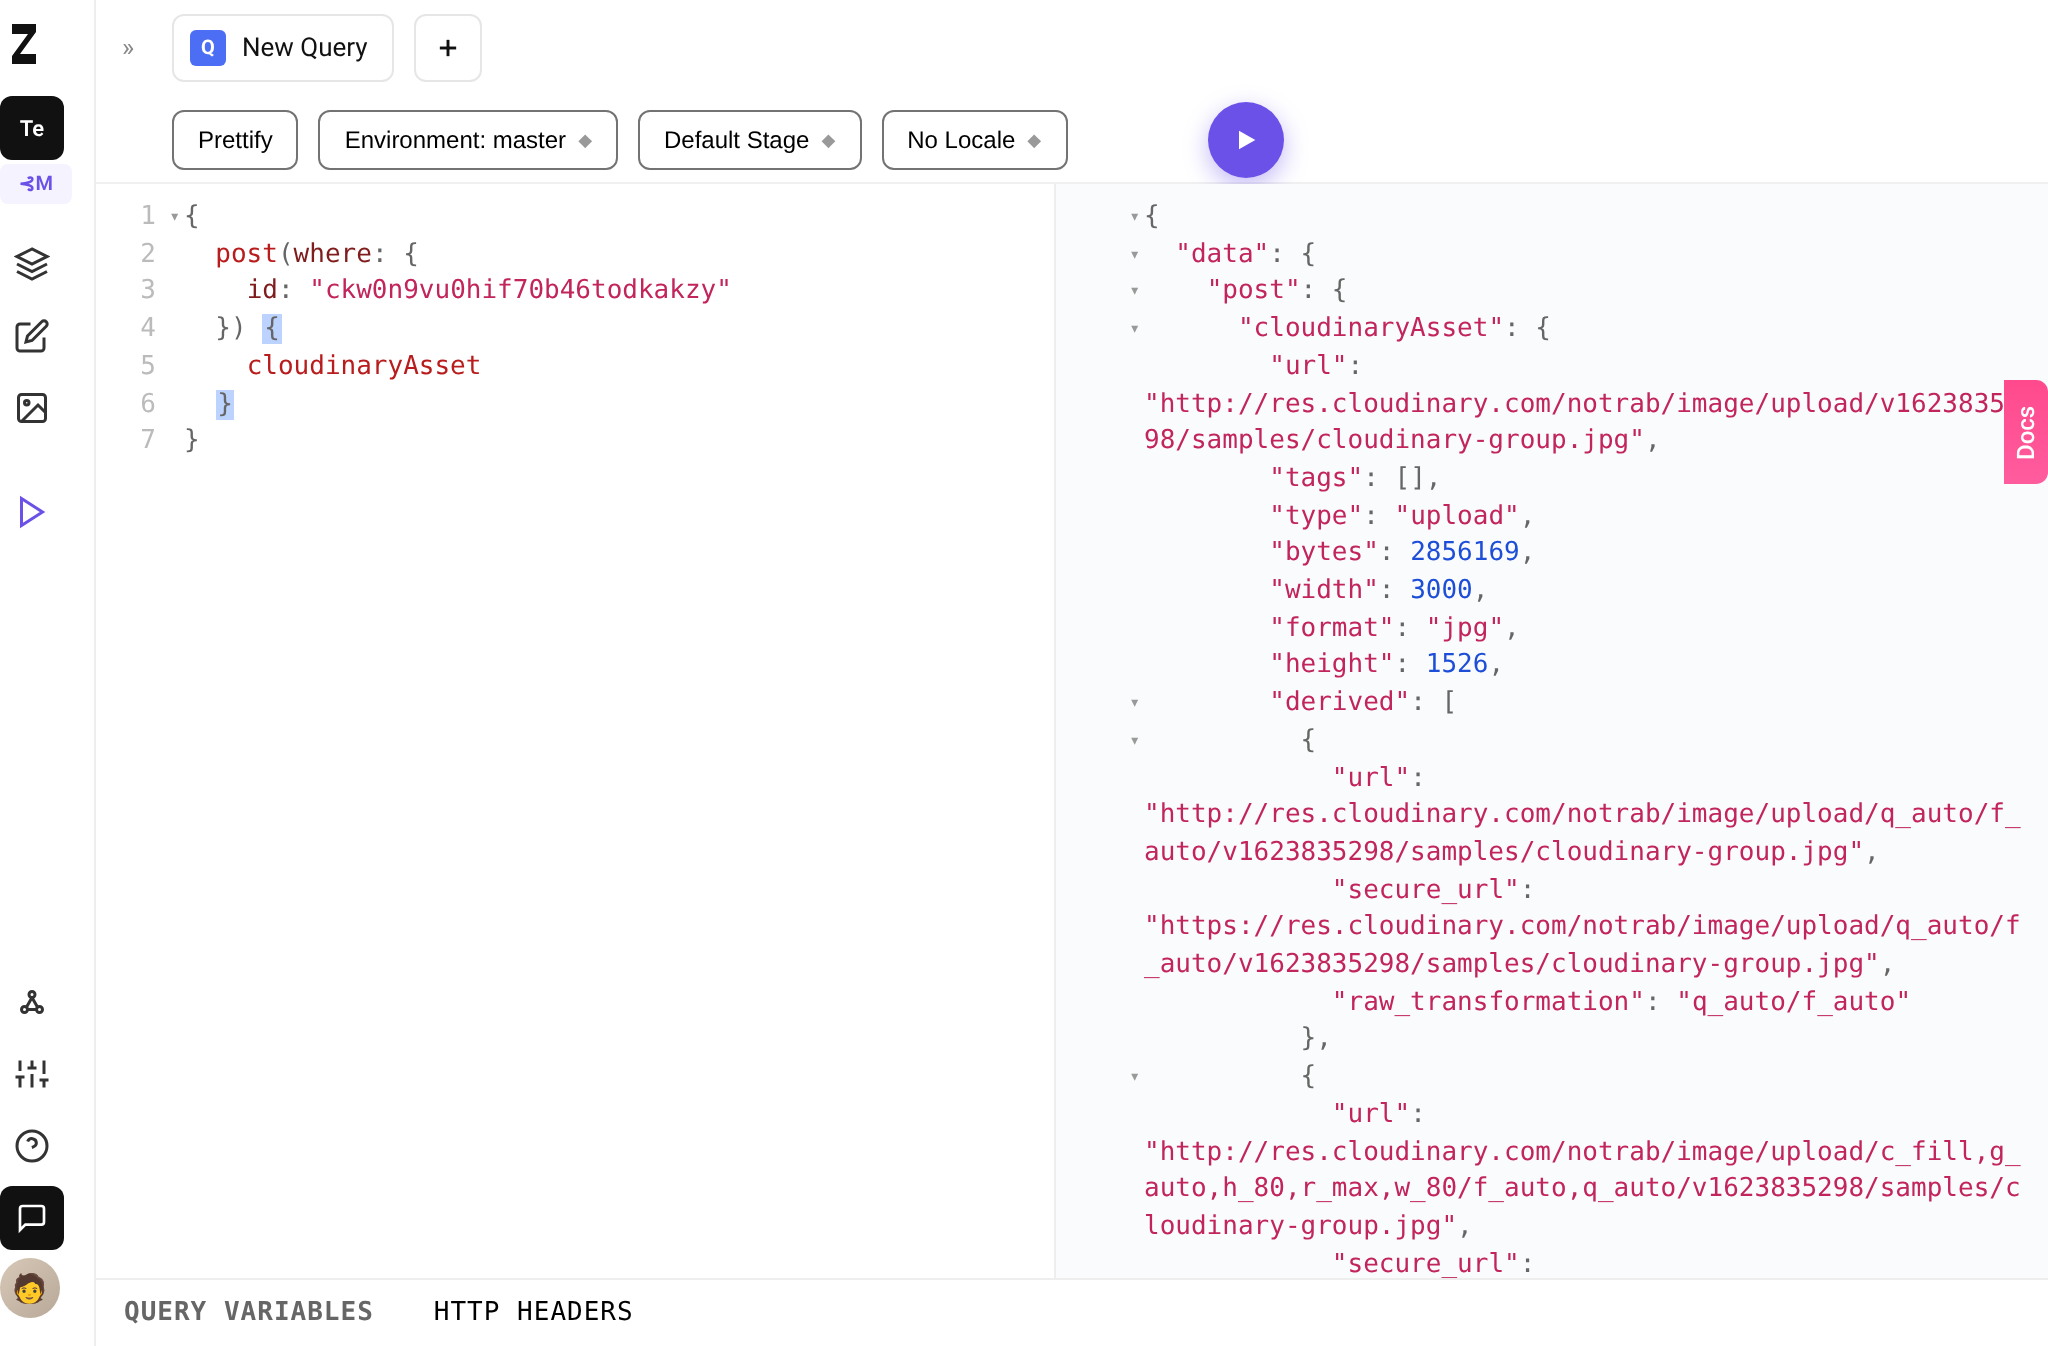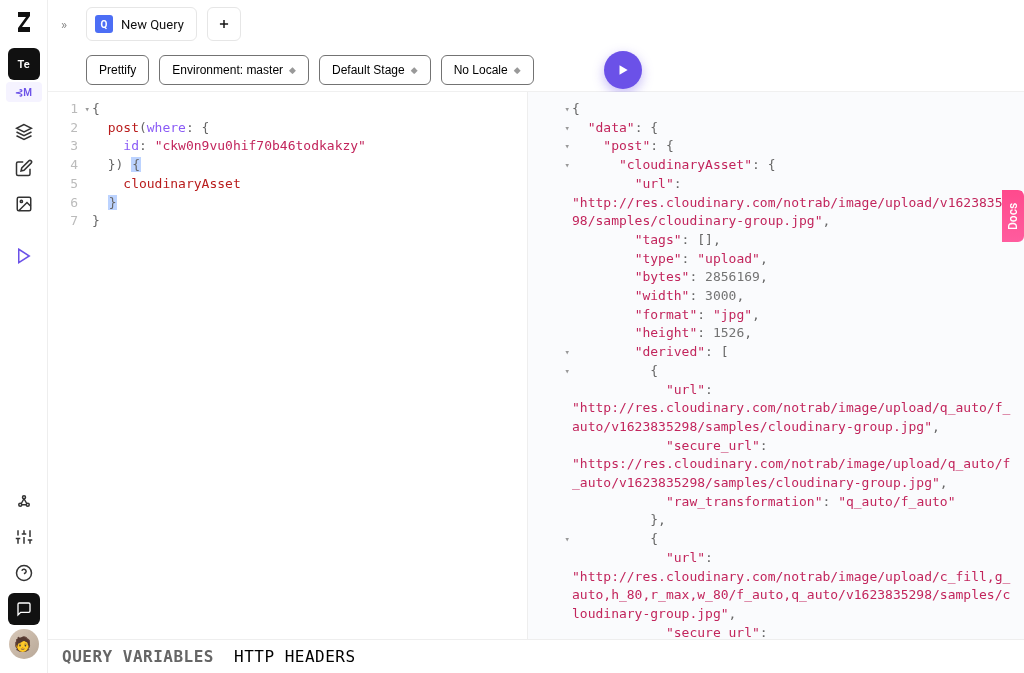--- a/index.html
+++ b/index.html
@@ -1,20 +1,20 @@
 <!DOCTYPE html>
 <html><head>
 <meta charset="utf-8">
 <style>
 * { margin: 0; padding: 0; box-sizing: border-box; }
 body { font-family: -apple-system, BlinkMacSystemFont, "Segoe UI", Roboto, sans-serif; font-size: 13px; color: #111; background: #fff; width: 1024px; height: 673px; overflow: hidden; position: relative; }
 
 .app { display: flex; height: 100%; }
 
-.sidebar { width: 48px; background: #fff; border-right: 1px solid #eee; display: flex; flex-direction: column; align-items: center; padding-top: 10px; gap: 4px; position: relative; }
+.sidebar { width: 48px; background: #fff; border-right: 1px solid #eee; display: flex; flex-direction: column; align-items: flex-start; padding-top: 10px; gap: 4px; position: relative; }
 .sidebar .logo { width: 24px; height: 24px; margin-bottom: 10px; }
 .sidebar .side-item { width: 32px; height: 32px; display: flex; align-items: center; justify-content: center; border-radius: 6px; cursor: pointer; color: #333; }
 .sidebar .side-item.active { background: #111; color: #fff; font-size: 11px; font-weight: 600; }
 .sidebar .side-item.play-outline { color: #6b51e8; }
 .sidebar .side-item.submenu { background: #f5f3ff; color: #6b51e8; font-size: 10px; font-weight: 600; width: 36px; height: 20px; border-radius: 4px; margin-top: -2px; }
 .sidebar .spacer { flex: 1; }
 .sidebar .avatar { width: 30px; height: 30px; border-radius: 50%; background: linear-gradient(135deg,#d8c8b8,#b8a898); margin-bottom: 14px; display:flex; align-items:center; justify-content:center; font-size:14px; }
 
 .main { flex: 1; display: flex; flex-direction: column; }
 
@@ -36,26 +36,26 @@
 .result-pane { flex:1; background: #fafbfd; overflow:auto; }
 
 .code { font-family: "SF Mono", Monaco, Consolas, monospace; font-size: 13px; line-height: 18.7px; padding: 8px 0; }
 .code .line { display:flex; }
 .code .gutter { width: 44px; text-align:right; padding-right: 14px; color: #bbb; user-select:none; position:relative; }
 .code .gutter .fold { position:absolute; right:2px; color:#999; font-size:9px; }
 .code .content { flex:1; white-space: pre-wrap; word-break: break-all; padding-right:10px; }
 .tk-prop { color: #c2255c; }
 .tk-str { color: #c2255c; }
 .tk-punc { color: #666; }
-.tk-num { color: #737373; }
+.tk-num { color: #1d4ed8; }
 .tk-field { color: #b91c1c; }
-.tk-arg { color: #8b5cf6; }
+.tk-arg { color: #7f1d1d; }
 .sel { background: #bcd3ff; padding:0 1px; }
 
-.footer { height: 34px; border-top: 1px solid #eee; display:flex; align-items:center; padding: 0 14px; gap: 20px; font-family: "SF Mono", Monaco, Consolas, monospace; font-size: 16px; letter-spacing: .5px; }
+.footer { height: 34px; border-top: 1px solid #eee; display:flex; align-items:center; padding: 0 14px; gap: 30px; font-family: "SF Mono", Monaco, Consolas, monospace; font-size: 13px; letter-spacing: .5px; }
 .footer .ftab { color: #000000; cursor:pointer; }
 .footer .ftab.active { color: #666; font-weight:600; }
 
 .docs-tab { position: absolute; right: 0; top: 190px; width: 22px; height: 52px; background: #f857a6; background: linear-gradient(180deg,#ff5c9e,#ff4a8d); color:#fff; border-radius: 6px 0 0 6px; display:flex; align-items:center; justify-content:center; writing-mode: vertical-rl; transform: rotate(180deg); font-size:12px; font-weight:500; cursor:pointer; }
 
 svg { display:block; }
 </style>
 </head>
 <body>
 

